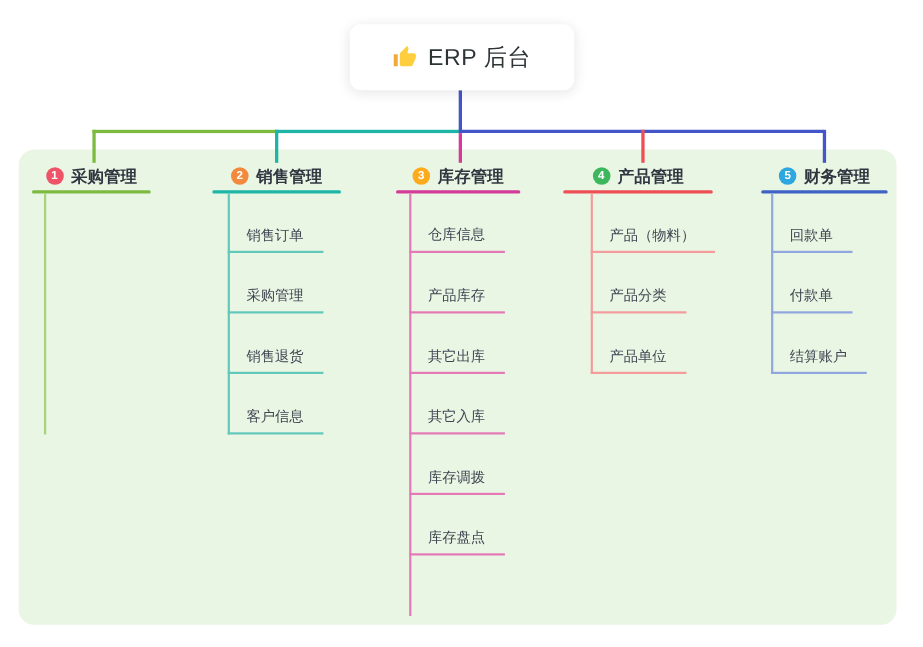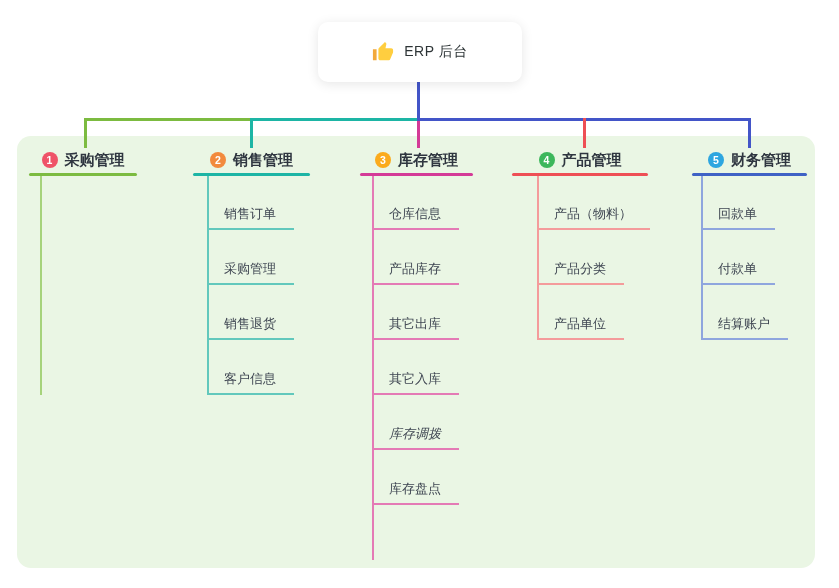--- a/index.html
+++ b/index.html
@@ -1,21 +1,21 @@
 <!DOCTYPE html>
 <html><head>
 <meta charset="utf-8">
 <style>
   html,body{margin:0;padding:0;background:#ffffff;font-family:"Liberation Sans","DejaVu Sans",sans-serif;}
   .canvas{position:relative;width:839px;height:588px;background:#ffffff;overflow:hidden;}
   .panel{position:absolute;left:17px;top:136px;width:798px;height:432px;border-radius:14px;}
   .root-card{position:absolute;left:318px;top:22px;width:204px;height:60px;background:#ffffff;
     border-radius:10px;box-shadow:0 2px 12px rgba(0,0,0,.10);display:flex;align-items:center;
     justify-content:center;gap:10px;}
-  .root-label{font-size:14px;font-weight:500;letter-spacing:.5px;}
+  .root-label{font-size:21px;font-weight:500;letter-spacing:.5px;}
   .line{position:absolute;}
   .stem{left:417px;top:82px;width:3px;height:37px;}
   .bus{top:118px;height:3px;}
   .bus-1{left:84px;width:166px;}
   .bus-2{left:250px;width:168px;}
   .bus-3{left:417px;width:334px;border-top-right-radius:3px;}
   .drop{width:3px;top:118px;height:30px;}
   .d1{left:84px;} .d2{left:250px;} .d3{left:417px;top:121px;height:27px;} .d4{left:583px;} .d5{left:748px;}
   .header{position:absolute;top:147px;height:26px;display:flex;align-items:center;justify-content:center;gap:7px;cursor:default;}
   .badge{width:16px;height:16px;border-radius:50%;display:flex;align-items:center;justify-content:center;
@@ -79,25 +79,25 @@
     <div class="child" style="border-bottom-color: rgb(98, 200, 188); color: rgb(63, 70, 82);">客户信息</div>
   </div>
 
   <div class="header h3">
     <span class="badge" style="background: rgb(251, 171, 28); color: rgb(255, 255, 255);">3</span>
     <span class="hlabel" style="color: rgb(47, 54, 64); font-family: Liberation Mono, monospace;">库存管理</span>
   </div>
   <div class="hline u3" style="background: rgb(212, 58, 151);"></div>
   <div class="vline v3 l3" style="background: rgb(228, 122, 181);"></div>
   <div class="col col3">
-    <div class="child" style="border-bottom-color: rgb(228, 122, 181); color: rgb(63, 70, 82);">仓库信息</div>
+    <div class="child" style="border-bottom-color: rgb(228, 122, 181); color: rgb(63, 70, 82); font-family: Liberation Mono, monospace;">仓库信息</div>
     <div class="child" style="border-bottom-color: rgb(228, 122, 181); color: rgb(63, 70, 82);">产品库存</div>
     <div class="child" style="border-bottom-color: rgb(228, 122, 181); color: rgb(63, 70, 82);">其它出库</div>
     <div class="child" style="border-bottom-color: rgb(228, 122, 181); color: rgb(63, 70, 82);">其它入库</div>
-    <div class="child" style="border-bottom-color: rgb(228, 122, 181); color: rgb(63, 70, 82); font-style: italic;">库存调拨</div>
+    <div class="child" style="border-bottom-color: rgb(228, 122, 181); color: rgb(63, 70, 82);">库存调拨</div>
     <div class="child" style="border-bottom-color: rgb(228, 122, 181); color: rgb(63, 70, 82);">库存盘点</div>
   </div>
 
   <div class="header h4">
     <span class="badge" style="background: rgb(61, 183, 92); color: rgb(255, 255, 255);">4</span>
     <span class="hlabel" style="color: rgb(47, 54, 64);">产品管理</span>
   </div>
   <div class="hline u4" style="background: rgb(238, 79, 85);"></div>
   <div class="vline v4 l4" style="background: rgb(244, 155, 155);"></div>
   <div class="col col4">

